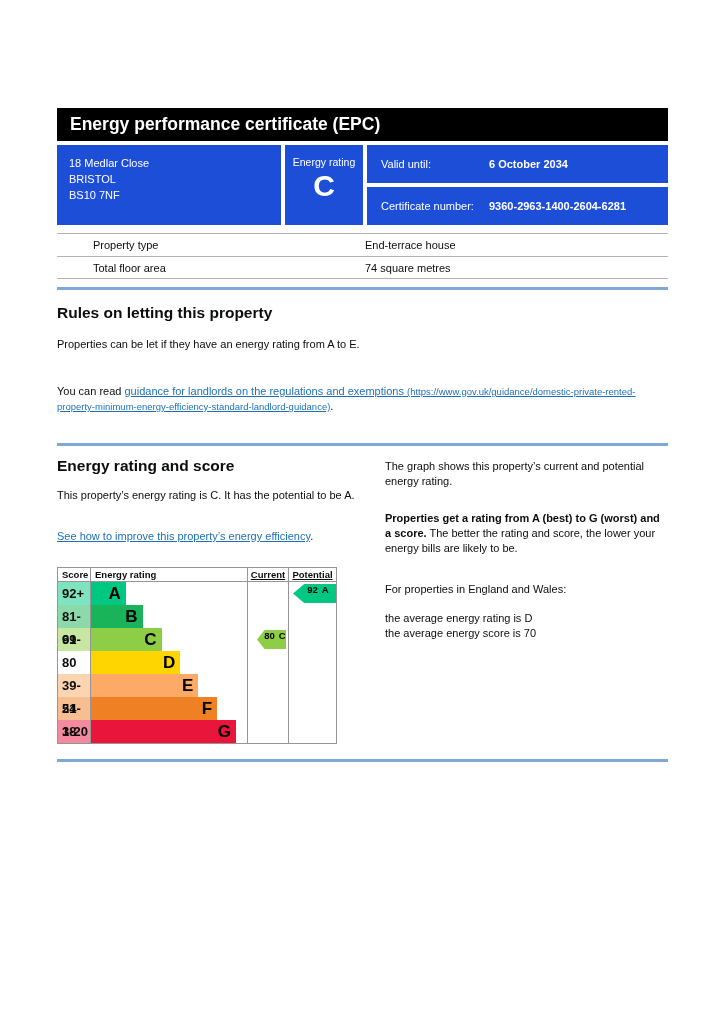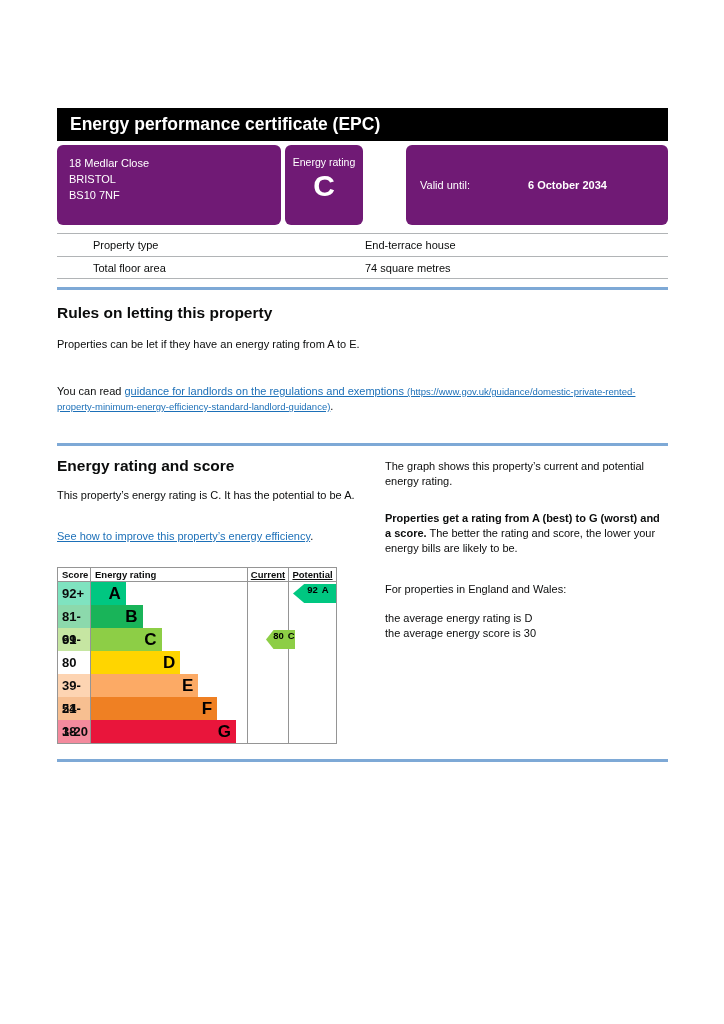--- a/index.html
+++ b/index.html
@@ -15,27 +15,27 @@
   
   .doc-header {
     background:#000; color:#fff;
     height:33px; line-height:33px;
     font-size:17.5px; font-weight:bold;
     padding-left:13px;
   }
 
   
   .summary-row { display:flex; gap:4px; margin-top:4px; height:80px; }
-  .blue-box { background:#701a75; color:#fff;border-radius:6px; }
+  .blue-box { background:#1d4ed8; color:#fff; }
   .address-box { width:224px; padding:11px 12px; font-size:11px; line-height:1.45; }
   .rating-box { width:78px; text-align:center; padding-top:11px; }
   .rating-box .rating-label { font-size:10.5px; }
   .rating-box .rating-letter { font-size:30px; font-weight:bold; line-height:1.1; margin-top:1px; }
   .validity-col { flex:1; display:flex; flex-direction:column; gap:4px; }
-  .validity-box { flex:1; display:flex; align-items:center; padding-left:14px; font-size:11px;margin-left:39px; }
+  .validity-box { flex:1; display:flex; align-items:center; padding-left:14px; font-size:11px; }
   .v-label { width:108px; flex:0 0 108px; }
   .v-value { font-weight:bold; }
 
   
   .prop-table { margin-top:8px; }
   .prop-row { display:flex; align-items:center; height:23px; font-size:11px; border-top:1px solid #b1b4b6; }
   .prop-row:last-child { border-bottom:1px solid #b1b4b6; }
   .prop-label { flex:0 0 308px;padding-left:36px; }
   .prop-value { flex:1; }
 
@@ -83,21 +83,21 @@
   .score-cell { height:23px; line-height:23px; font-size:13px; font-weight:bold; padding-left:4px; }
   .band-bar {
     height:23px; display:flex; align-items:center; justify-content:flex-end;
     padding-right:5px; font-weight:bold; font-size:17px; color:#000;
   }
   .arrow {
     position:absolute; height:19px; display:flex; justify-content:center;
     gap:4px; font-weight:bold; font-size:9.5px; color:#000; padding-left:7px;
     clip-path:polygon(0 50%, 26% 0, 100% 0, 100% 100%, 26% 100%);
   }
-  .arrow-current { top:48px; left:18px; width:29px; }
+  .arrow-current { top:48px; left:9px; width:29px; }
   .arrow-potential { top:2px; left:4px; width:43px; }
 </style>
 </head>
 <body>
 
 <div class="page">
 
   <div class="doc-header">Energy performance certificate (EPC)</div>
 
   <div class="summary-row">
@@ -107,20 +107,24 @@
       <div>BS10 7NF</div>
     </div>
     <div class="blue-box rating-box">
       <div class="rating-label">Energy rating</div>
       <div class="rating-letter">C</div>
     </div>
     <div class="validity-col">
       <div class="blue-box validity-box">
         <span class="v-label">Valid until:</span>
         <span class="v-value">6 October 2034</span>
+      </div>
+      <div class="blue-box validity-box">
+        <span class="v-label">Certificate number:</span>
+        <span class="v-value">9360-2963-1400-2604-6281</span>
       </div>
     </div>
   </div>
 
   <div class="prop-table">
     <div class="prop-row">
       <span class="prop-label">Property type</span>
       <span class="prop-value">End-terrace house</span>
     </div>
     <div class="prop-row">
@@ -190,20 +194,20 @@
         </div>
       </div>
     </div>
 
     <div class="col-right">
       <p>The graph shows this property’s current and potential energy rating.</p>
       <p class="r-p2"><span class="bold">Properties get a rating from A (best) to G (worst) and a score.</span><span> The better the rating and score, the lower your energy bills are likely to be.</span></p>
       <p class="r-p3">For properties in England and Wales:</p>
       <p class="r-p4">
         <span>the average energy rating is D</span><br>
-        <span>the average energy score is 30</span>
+        <span>the average energy score is 70</span>
       </p>
     </div>
   </div>
 
   <hr class="blue-rule rule-3">
 
 </div>
 
 </body></html>

